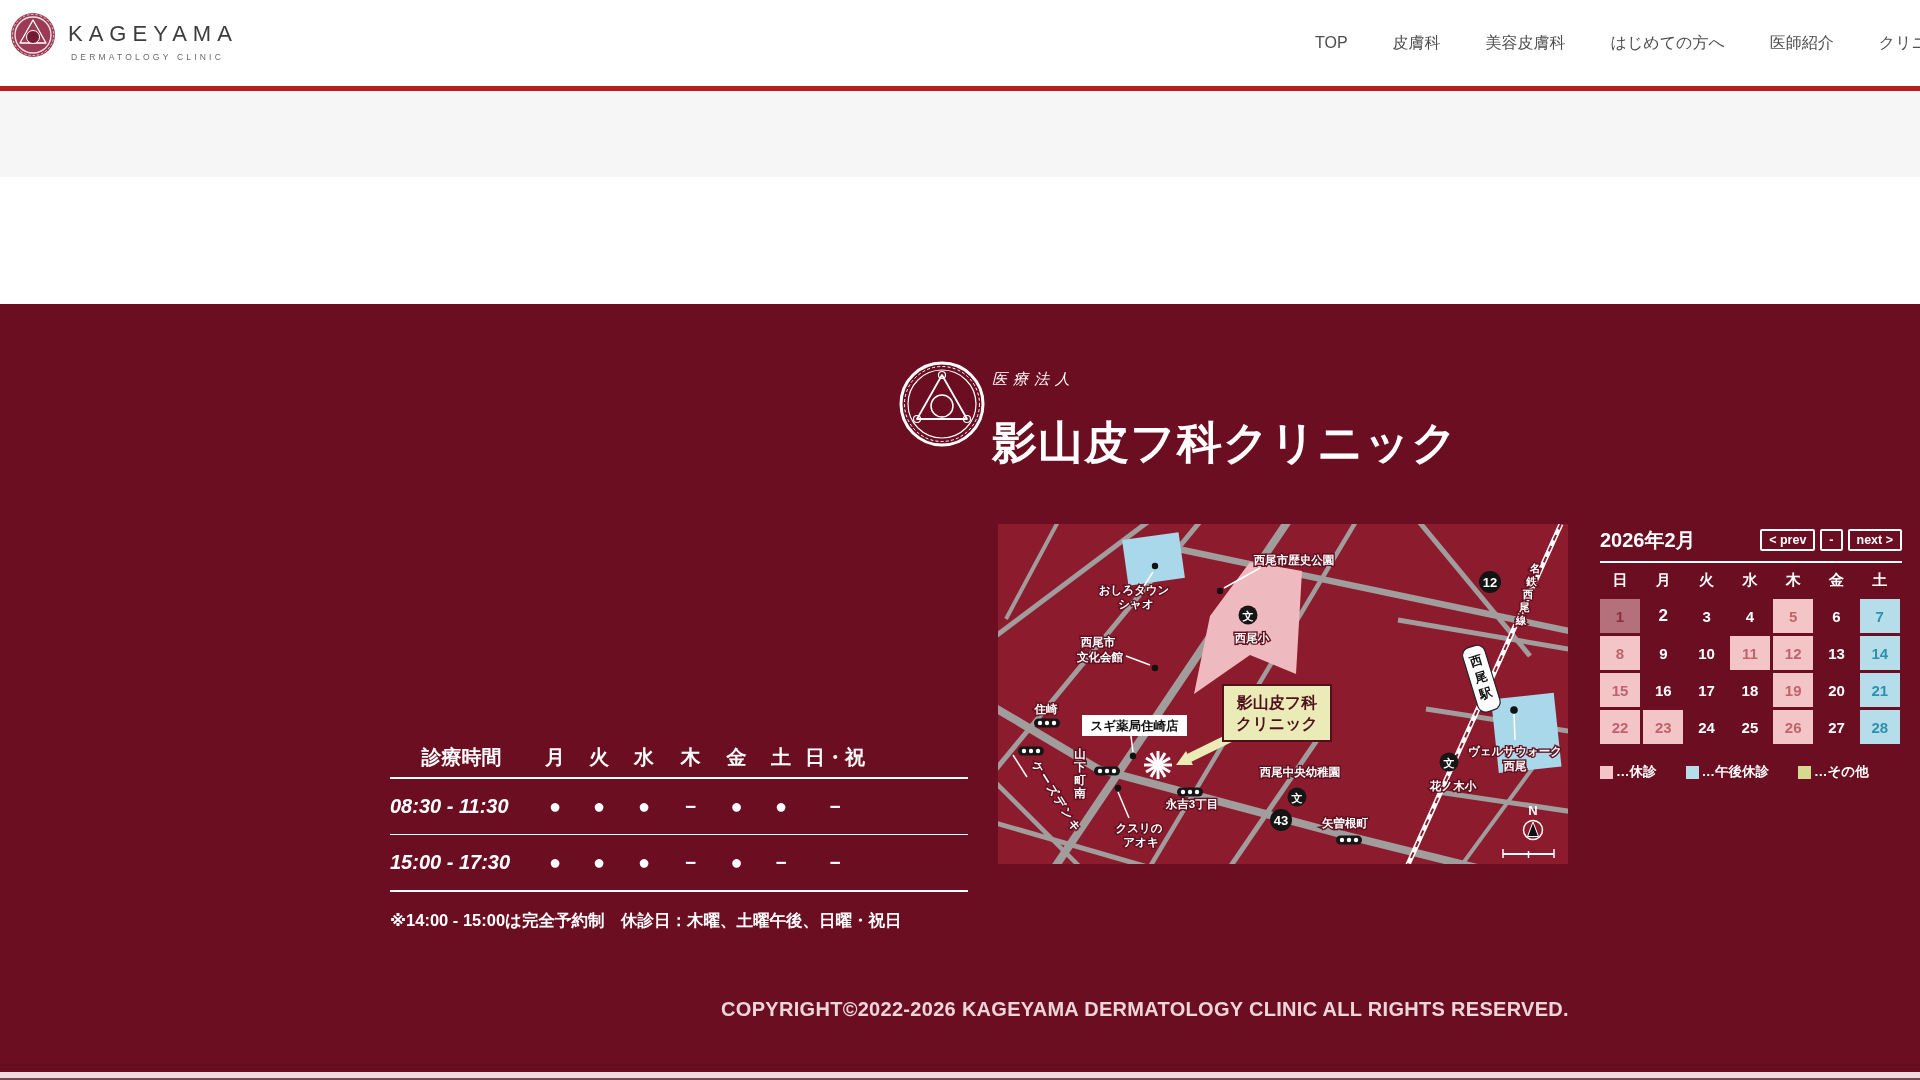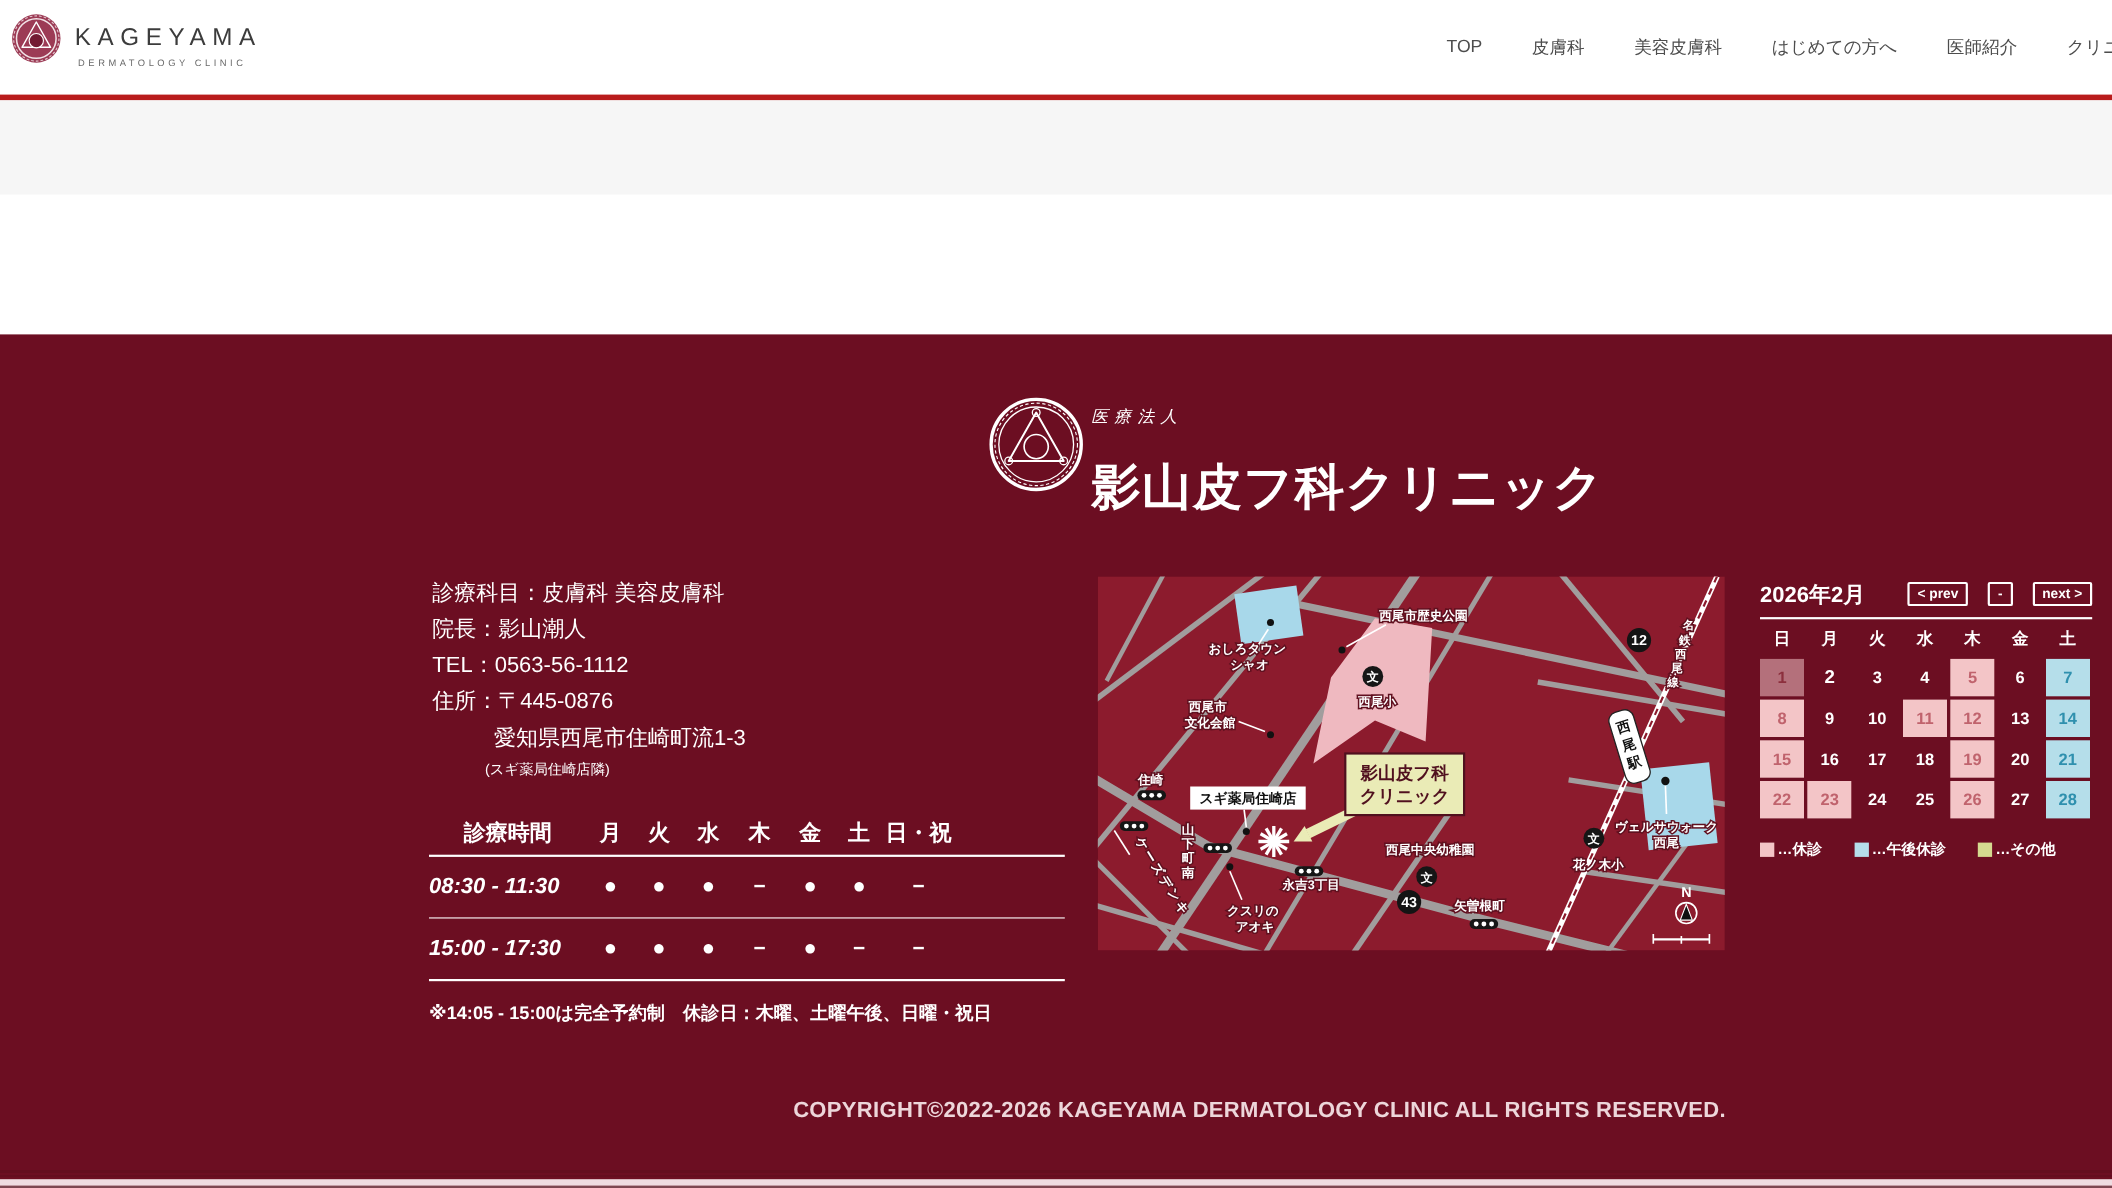--- a/index.html
+++ b/index.html
@@ -49,21 +49,21 @@
   .hours-note{margin-top:18px;font-size:16.5px;font-weight:700;color:#fff;}
 
   
   .map-wrap{position:absolute;left:998px;top:220px;width:570px;height:340px;}
   .map-wrap svg text{font-family:"Liberation Sans","DejaVu Sans",sans-serif;}
 
   
   .calendar{position:absolute;left:1600px;top:220px;width:302px;}
   .cal-top{display:flex;align-items:center;height:32px;}
   .cal-title{font-size:20px;font-weight:700;}
-  .cal-btns{margin-left:auto;display:flex;gap:18px;}
+  .cal-btns{margin-left:auto;display:flex;gap:5px;}
   .cal-btn{border:2px solid #fff;border-radius:2px;color:#fff;font-size:12.5px;font-weight:700;
            padding:2px 7px;cursor:pointer;background:transparent;line-height:14px;}
   .cal-underline{width:302px;height:2px;background:#fff;margin-top:5px;}
   .cal-dayhead{display:grid;grid-template-columns:repeat(7,40px);column-gap:3.3px;margin-top:8px;}
   .cal-dayhead div{text-align:center;font-size:15px;font-weight:700;}
   .cal-grid{display:grid;grid-template-columns:repeat(7,40px);column-gap:3.3px;row-gap:3px;margin-top:9px;}
   .cal-cell{height:34px;display:flex;align-items:center;justify-content:center;
             font-size:15px;font-weight:700;color:#fff;}
   .cal-cell.closed{background:#F3C5C7;color:#C0636D;}
   .cal-cell.pm{background:#B5DEEA;color:#2F90AE;}
@@ -123,28 +123,20 @@
       <circle cx="44" cy="46" r="11" fill="none" stroke="#fff" stroke-width="1.5"></circle>
       <circle cx="44" cy="15" r="3.5" fill="none" stroke="#fff" stroke-width="1.2"></circle>
       <circle cx="69" cy="59" r="3.5" fill="none" stroke="#fff" stroke-width="1.2"></circle>
       <circle cx="19" cy="59" r="3.5" fill="none" stroke="#fff" stroke-width="1.2"></circle>
     </svg>
     <div class="flogo-text">
       <div class="flogo-org">医療法人</div>
       <div class="flogo-name">影山皮フ科クリニック</div>
     </div>
 
-    <div class="clinic-info">
-      <div>診療科目：皮膚科 美容皮膚科</div>
-      <div>院長：影山潮人</div>
-      <div>TEL：0563-56-1112</div>
-      <div>住所：〒445-0876</div>
-      <div class="info-address2">愛知県西尾市住崎町流1-3</div>
-      <div class="info-note">(スギ薬局住崎店隣)</div>
-    </div>
 
     <div class="hours">
       <div class="hours-grid hours-head">
         <span>診療時間</span>
         <span>月</span>
         <span>火</span>
         <span>水</span>
         <span>木</span>
         <span>金</span>
         <span>土</span>
@@ -168,21 +160,21 @@
             <div class="h-sym circ">●</div>
             <div class="h-sym circ">●</div>
             <div class="h-sym circ">●</div>
             <div class="h-sym dash">−</div>
             <div class="h-sym circ">●</div>
             <div class="h-sym dash">−</div>
             <div class="h-sym dash">−</div>
           </div>
         </div>
       <div class="hline thick"></div>
-      <div class="hours-note">※14:05 - 15:00は完全予約制　休診日：木曜、土曜午後、日曜・祝日</div>
+      <div class="hours-note">※14:00 - 15:00は完全予約制　休診日：木曜、土曜午後、日曜・祝日</div>
     </div>
 
     <div class="map-wrap">
       <svg width="570" height="340" viewBox="0 0 570 340">
         <rect x="0" y="0" width="570" height="340" fill="#8C1B2D"></rect>
 
         <g stroke="#A19D9D" fill="none">
           <path d="M155,-6 L-6,115" stroke-width="5"></path>
           <path d="M205,-6 L-6,250" stroke-width="5"></path>
           <path d="M62,-6 L8,95" stroke-width="4"></path>

